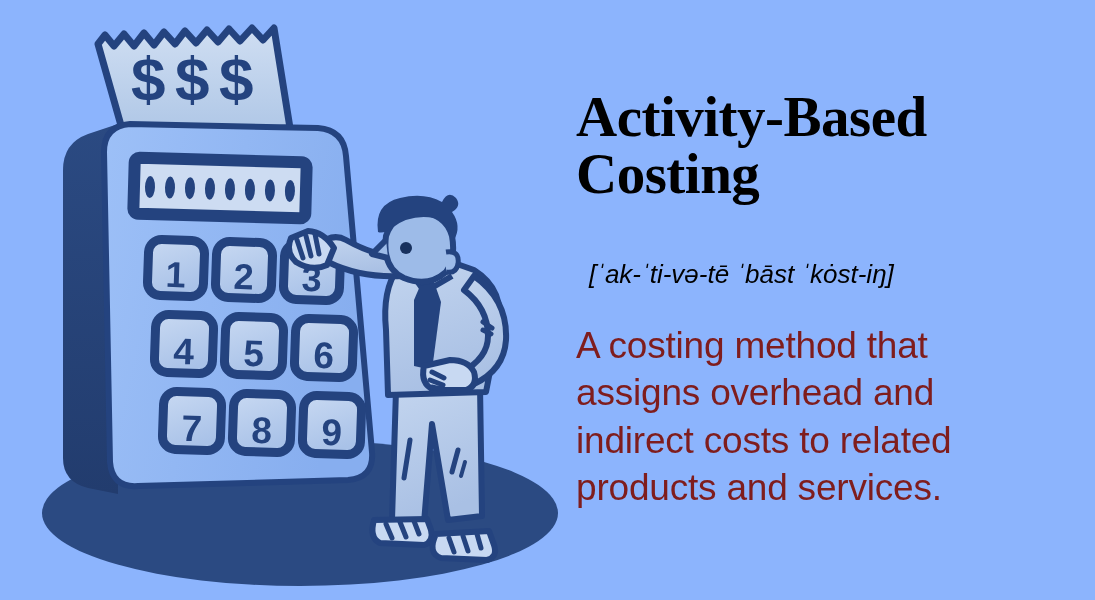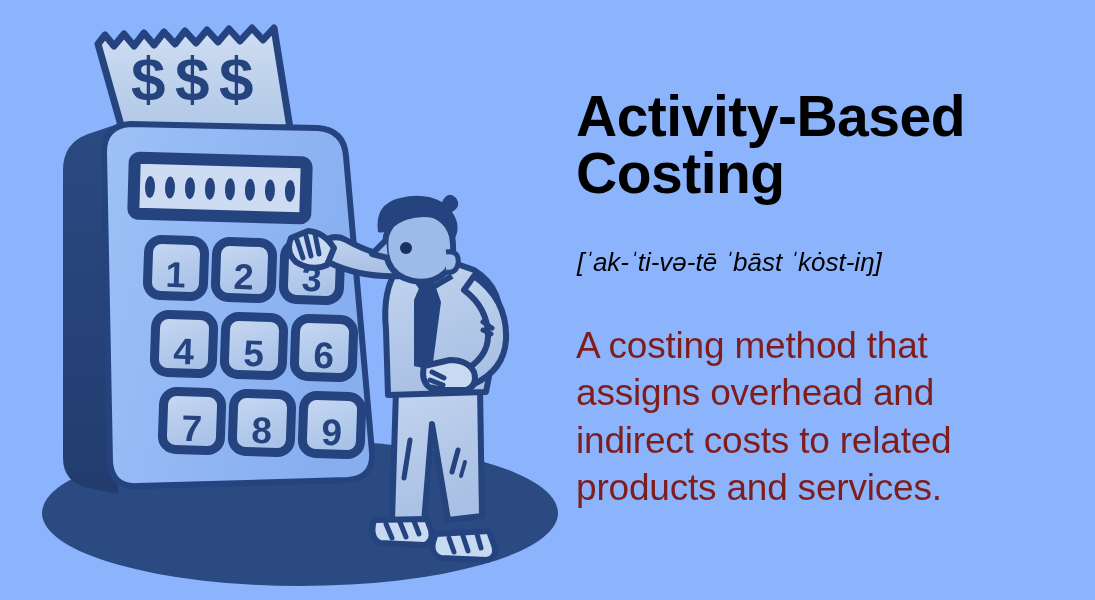--- a/index.html
+++ b/index.html
@@ -41,33 +41,33 @@
     top: 0;
     width: 500px;
     height: 600px;
   }
   #term-title {
     position: absolute;
     top: 88px;
     left: 0;
     width: 470px;
     margin: 0;
-    font-family: Liberation Sans, sans-serif;
+    font-family: Liberation Serif, serif;
     font-weight: bold;
     font-size: 57px;
     line-height: 1.0;
     letter-spacing: -0.5px;
     color: #000000;
   }
   #pronunciation {
     position: absolute;
     top: 248px;
     left: 1px;
     width: 480px;
-    margin: 0;
+    margin: 12px;
     font-family: "Liberation Sans", sans-serif;
     font-style: italic;
     font-size: 26px;
     line-height: 1.1;
     color: #000000;
     white-space: nowrap;
   }
   #definition {
     position: absolute;
     top: 322px;

